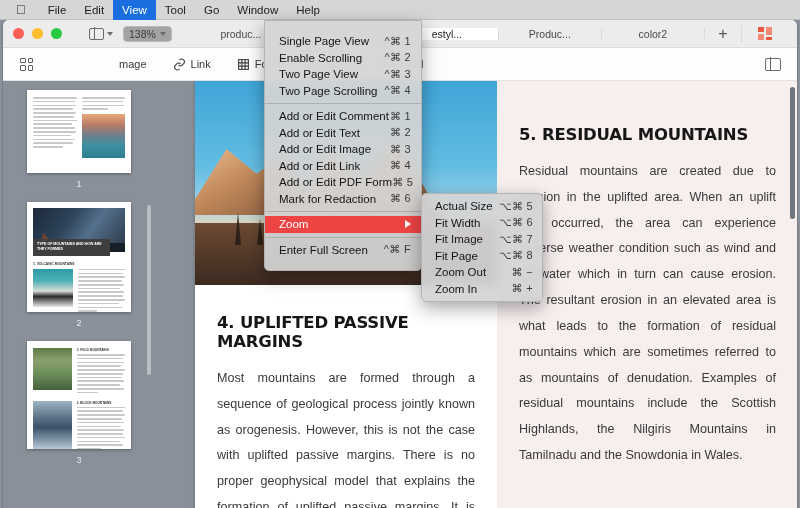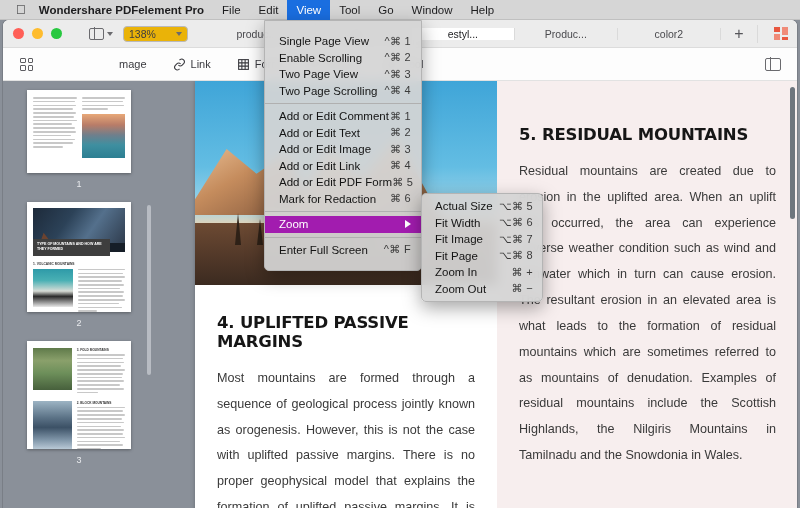--- a/index.html
+++ b/index.html
@@ -44,24 +44,24 @@
 
   .tb-left { display:flex; align-items:center; gap:10px; margin-left:27px; }
   .icon-btn {
     display:flex; align-items:center; gap:3px;
     color:#5b5b5f;
   }
   .pane-ico { width:15px; height:12px; border:1.3px solid #6a6a6e; border-radius:2px; position:relative; }
   .pane-ico:before{content:"";position:absolute;left:3.5px;top:-1.3px;bottom:-1.3px;width:1.3px;background:#6a6a6e;}
   .chev { width:0;height:0;border-left:3.5px solid transparent;border-right:3.5px solid transparent;border-top:4px solid #6a6a6e; }
   .zoom-box {
-    display:flex;align-items:center;gap:20px;
+    display:flex;align-items:center;gap:4px;
     border:1px solid #b9b9bd;border-radius:4px;
     padding:1px 5px; font-size:10.5px; color:#3c3c40;
-    background:#eab308;
+    background:#a3a3a3;
   }
 
   
   .tabs { display:flex; align-items:center; height:28px; flex:1; margin-left:18px; }
   .tab {
     min-width:103px; display:flex; align-items:center; justify-content:center;
     font-size:10.5px; color:#4a4a4e; border-right:1px solid #dadada;
     background:#ececec; white-space:nowrap; overflow:hidden;
   }
   .tab.sel { background:#ffffff; color:#1d1d1f; }
@@ -151,41 +151,40 @@
   .dropdown{
     position:absolute; left:264px; top:20px; width:158px;
     background:#d4d4d4ee; backdrop-filter:blur(6px);
     border:1px solid #b4b4b4; border-radius:0 0 5px 5px;
     box-shadow:0 6px 18px rgba(0,0,0,.35);
     padding:12px 0; z-index:80; font-size:11.5px; color:#141414;
   }
   .mrow{ display:flex; align-items:center; justify-content:space-between;
     padding:2px 10px 2px 14px; height:16.5px; white-space:nowrap; }
   .mrow .key{ font-size:11px; color:#3b3b3b; letter-spacing:.3px;}
-  .mrow.hl{ background:#a21caf; color:#fff; }
+  .mrow.hl{ background:#ef4444; color:#fff; }
   .msep{ height:1px; background:#b0b0b0; margin:4px 0; }
   .tri{ width:0;height:0;border-top:4px solid transparent;border-bottom:4px solid transparent;border-left:6px solid #fff; }
 
   .submenu{
     position:absolute; left:421px; top:193px; width:122px;
     background:#d4d4d4ee; backdrop-filter:blur(6px);
     border:1px solid #b4b4b4; border-radius:5px;
     box-shadow:0 6px 18px rgba(0,0,0,.35);
     padding:4px 0; z-index:90; font-size:11.5px; color:#141414;
   }
   .submenu .mrow{ padding:2px 9px 2px 13px; }
 </style>
 </head>
 <body>
 
 <div id="app">
 
   <div class="menubar">
     <span class="apple"></span>
-    <span class="mitem bold">Wondershare PDFelement Pro</span>
     <span class="mitem">File</span>
     <span class="mitem">Edit</span>
     <span class="mitem active">View</span>
     <span class="mitem">Tool</span>
     <span class="mitem">Go</span>
     <span class="mitem">Window</span>
     <span class="mitem">Help</span>
   </div>
 
   <div class="window">
@@ -495,22 +494,22 @@
     </div>
     <div class="mrow">
       <span>Fit Image</span>
       <span class="key">⌥⌘ 7</span>
     </div>
     <div class="mrow">
       <span>Fit Page</span>
       <span class="key">⌥⌘ 8</span>
     </div>
     <div class="mrow">
+      <span>Zoom Out</span>
+      <span class="key">⌘ −</span>
+    </div>
+    <div class="mrow">
       <span>Zoom In</span>
       <span class="key">⌘ +</span>
     </div>
-    <div class="mrow">
-      <span>Zoom Out</span>
-      <span class="key">⌘ −</span>
-    </div>
   </div>
 
 </div>
 
 </body></html>

